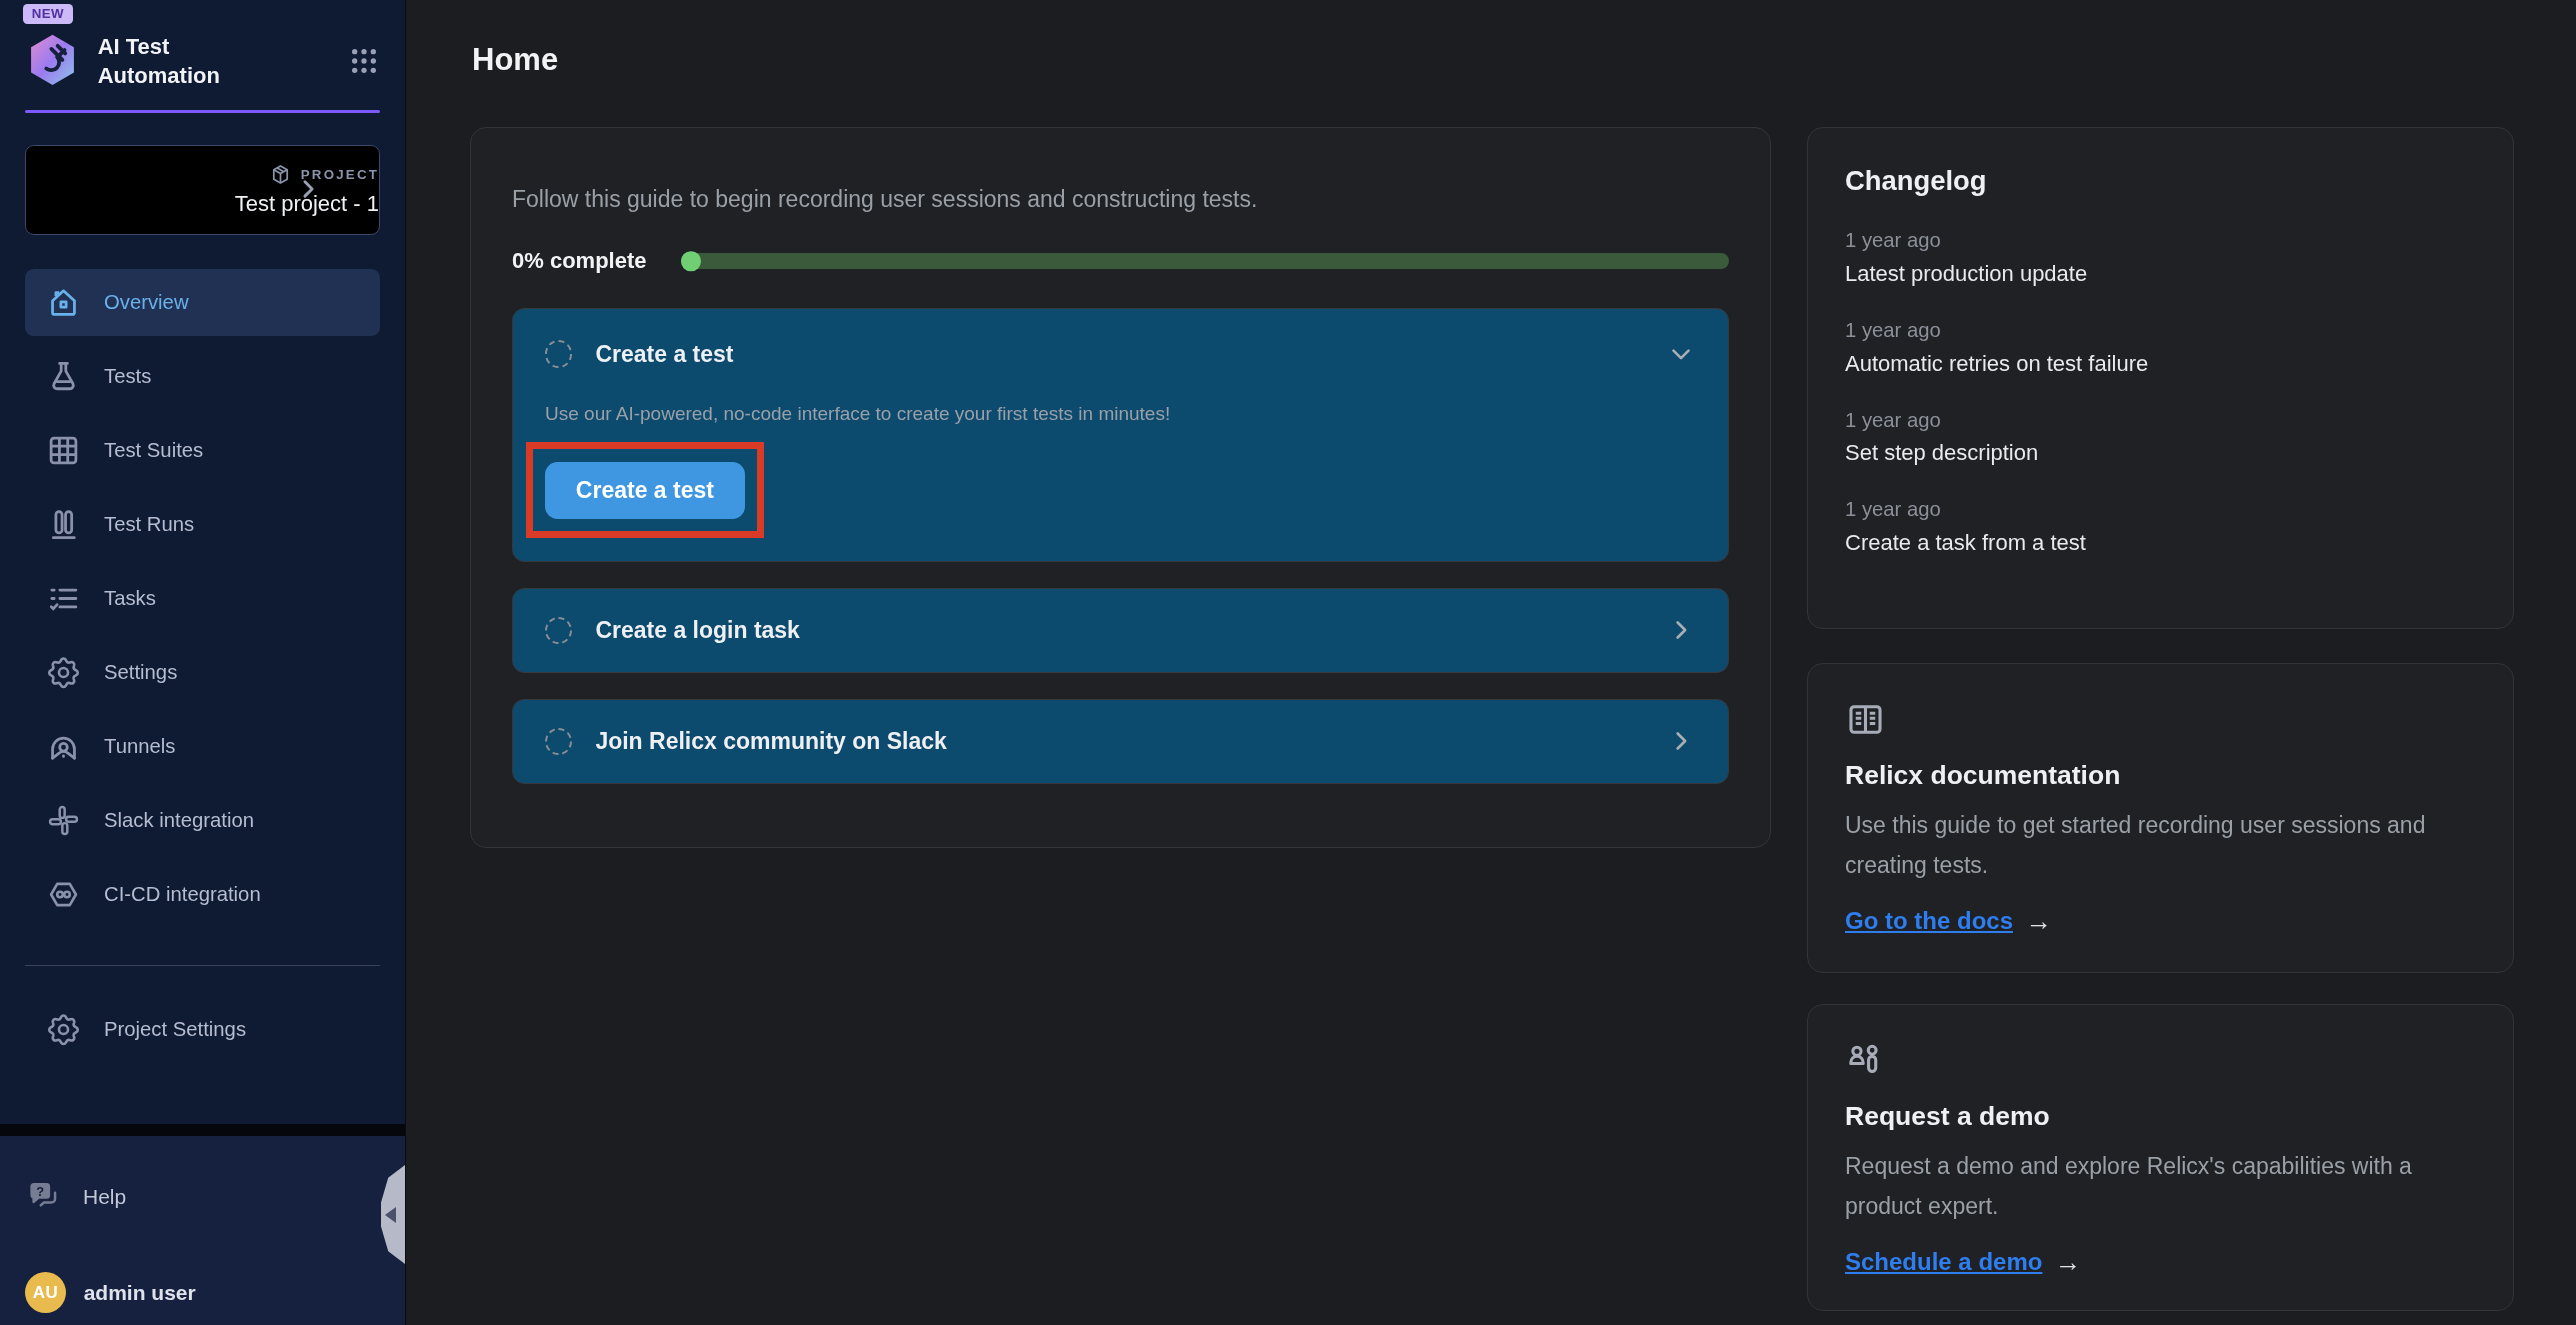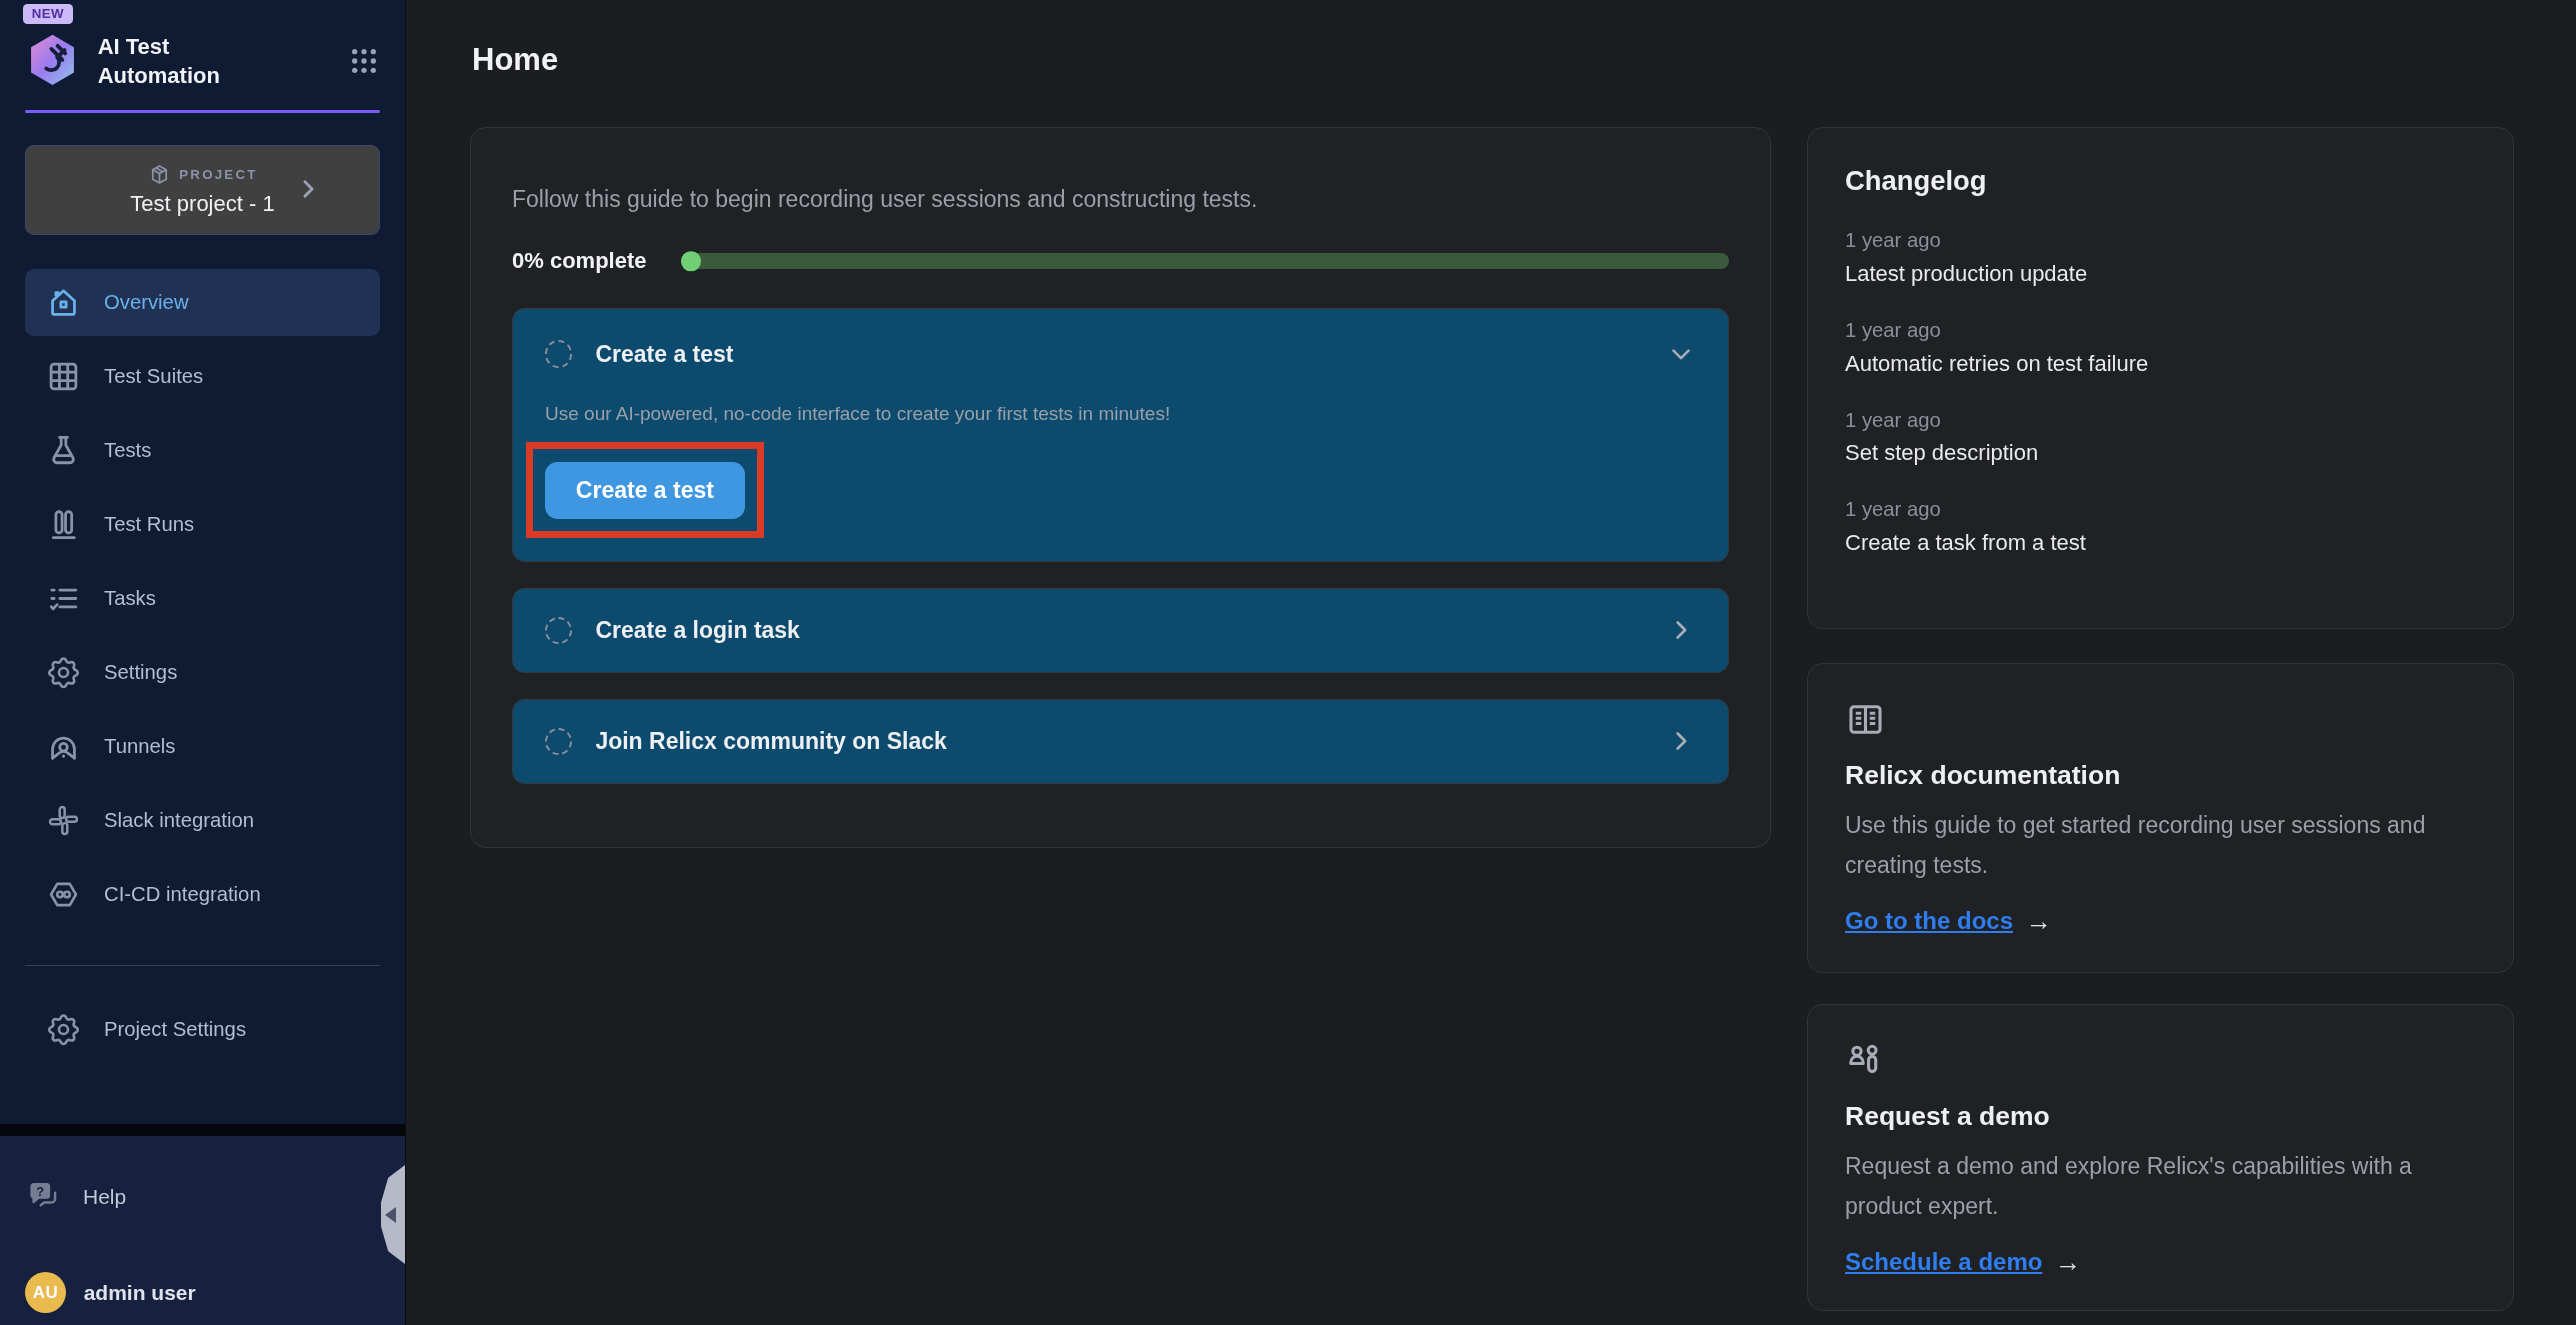--- a/index.html
+++ b/index.html
@@ -29,22 +29,22 @@
   .brand-row { display:flex; align-items:center; margin-top:32px; }
   .brand-name {
     margin-left:17.7px; font-size:22px; font-weight:700;
     color:#f2f3f7; line-height:29px; width:150px;
   }
   .grid-icon-btn { margin-left:auto; cursor:pointer; }
   .accent-line { margin-top:19.5px; height:3.5px; background:#7a5bfa; border-radius:1.8px; }
 
   .project-box {
     margin-top:32px; height:90px; position:relative;
-    background:#404040; border:1.8px solid #3d486b; border-radius:8.8px;
-    display:flex; flex-direction:column; align-items:center; justify-content:center;
+    background:#000000; border:1.8px solid #3d486b; border-radius:8.8px;
+    display:flex; flex-direction:column; align-items:flex-end; justify-content:center;
     cursor:pointer;
   }
   .project-label-row { display:flex; align-items:center; gap:8.8px; color:#8b93ab; }
   .project-label { font-size:13.3px; font-weight:700; letter-spacing:2.2px; color:#8b93ab; }
   .project-name { margin-top:5.3px; font-size:22px; color:#f0f1f5; }
   .project-chevron { position:absolute; right:58px; top:50%; transform:translateY(-54%); }
 
   .nav { margin-top:34px; list-style:none; }
   .nav-item {
     height:67px; margin-bottom:7px; display:flex; align-items:center; gap:23px;
@@ -197,35 +197,35 @@
           <svg width="35" height="35" viewBox="0 0 24 24" fill="none" stroke="currentColor" stroke-width="1.9" stroke-linejoin="round">
             <path d="M4.5 10.8L12 4l7.5 6.8V19a1.2 1.2 0 0 1-1.2 1.2H5.7A1.2 1.2 0 0 1 4.5 19z"></path>
             <rect x="10.2" y="11.6" width="3.6" height="3.6"></rect>
             <path d="M6.8 7.6V5.2h2.3"></path>
           </svg>
         </span>
         <span>Overview</span>
       </li>
       <li class="nav-item">
         <span class="nicon">
+          <svg width="35" height="35" viewBox="0 0 24 24" fill="none" stroke="currentColor" stroke-width="1.9" stroke-linecap="round" stroke-linejoin="round">
+            <path d="M9.3 3h5.4M10.4 3v5.3L5.5 17a2.4 2.4 0 0 0 2.2 3.4h8.6a2.4 2.4 0 0 0 2.2-3.4l-4.9-8.7V3"></path>
+            <path d="M7.5 15.5h9"></path>
+          </svg>
+        </span>
+        <span>Tests</span>
+      </li>
+      <li class="nav-item">
+        <span class="nicon">
           <svg width="35" height="35" viewBox="0 0 24 24" fill="none" stroke="currentColor" stroke-width="1.9">
             <rect x="3.5" y="3.5" width="17" height="17" rx="2"></rect>
             <path d="M3.5 9h17M3.5 14.8h17M9.2 3.5v17M14.9 3.5v17"></path>
           </svg>
         </span>
         <span>Test Suites</span>
-      </li>
-      <li class="nav-item">
-        <span class="nicon">
-          <svg width="35" height="35" viewBox="0 0 24 24" fill="none" stroke="currentColor" stroke-width="1.9" stroke-linecap="round" stroke-linejoin="round">
-            <path d="M9.3 3h5.4M10.4 3v5.3L5.5 17a2.4 2.4 0 0 0 2.2 3.4h8.6a2.4 2.4 0 0 0 2.2-3.4l-4.9-8.7V3"></path>
-            <path d="M7.5 15.5h9"></path>
-          </svg>
-        </span>
-        <span>Tests</span>
       </li>
       <li class="nav-item">
         <span class="nicon">
           <svg width="35" height="35" viewBox="0 0 24 24" fill="none" stroke="currentColor" stroke-width="1.9" stroke-linecap="round">
             <rect x="6.8" y="3.2" width="4.2" height="14.6" rx="2.1"></rect>
             <rect x="13.4" y="3.2" width="4.2" height="14.6" rx="2.1"></rect>
             <path d="M5 21h14.4"></path>
           </svg>
         </span>
         <span>Test Runs</span>

